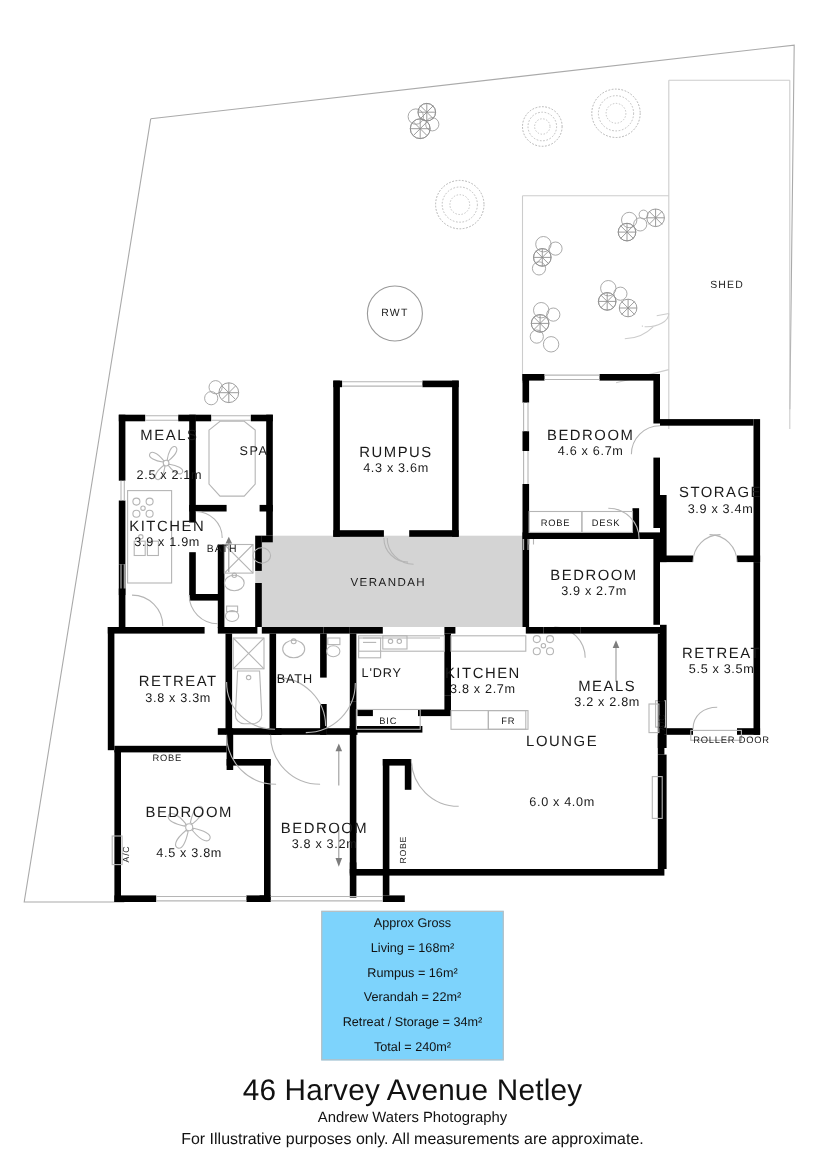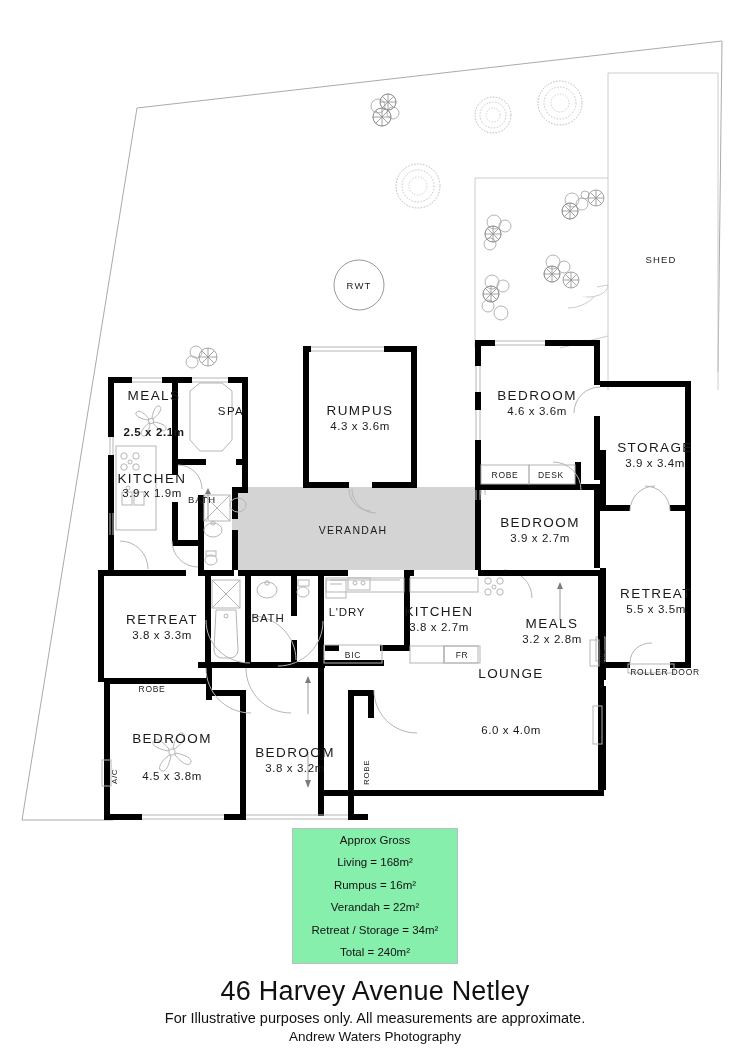--- a/index.html
+++ b/index.html
@@ -15,21 +15,21 @@
   .tiny-lbl{font-size:8.5px;letter-spacing:.7px;color:#1a1a1a;}
   .yard-lbl{font-size:9.5px;letter-spacing:1.1px;color:#1a1a1a;}
   .vrd-lbl{font-size:10.5px;letter-spacing:1.3px;color:#1a1a1a;}
   .vert-lbl{font-size:8px;letter-spacing:.6px;color:#1a1a1a;
             transform-origin:0 0;transform:rotate(-90deg);}
   .ctr{transform:translateX(-50%);}
   .ctr-both{transform:translate(-50%,-50%);}
 
   
   #legend{position:absolute;left:292px;top:828px;width:166px;height:136px;
-          border:1px solid #bdbdbd;background:#86efac;box-sizing:border-box;
+          border:1px solid #bdbdbd;background:#7dd3fc;box-sizing:border-box;
           display:flex;flex-direction:column;justify-content:center;align-items:center;}
   #legend div{font-size:11.5px;line-height:22.5px;color:#111;white-space:nowrap;}
 
   
   #title-block{position:absolute;left:0;top:975px;width:750px;text-align:center;}
   #prop-title{font-size:27px;letter-spacing:.2px;color:#111;line-height:32px;}
   #disclaimer{font-size:14.5px;color:#111;line-height:19px;margin-top:2px;}
   #credit{font-size:13.5px;color:#111;line-height:18px;}
 </style>
 </head>
@@ -466,36 +466,36 @@
         </g>
       </g>
     </g>
 
   </svg>
 
   <div class="txt yard-lbl ctr-both" style="left:359px;top:285px;">RWT</div>
   <div class="txt yard-lbl ctr" style="left:661px;top:229px;margin-top:25px;">SHED</div>
 
   <div class="txt room-name ctr" style="left:154px;top:388px;">MEALS</div>
-  <div class="txt room-dim ctr" style="left:154px;top:426px;font-weight:bold;">2.5 x 2.1m</div>
+  <div class="txt room-dim ctr" style="left:154px;top:426px;">2.5 x 2.1m</div>
 
   <div class="txt room-name ctr" style="left:152px;top:471px;">KITCHEN</div>
   <div class="txt room-dim ctr" style="left:152px;top:487px;">3.9 x 1.9m</div>
 
   <div class="txt room-name ctr" style="left:211px;top:405px;font-size:11.5px;margin-left:20px;">SPA</div>
 
   <div class="txt small-lbl" style="left:188px;top:494px;">BATH</div>
 
   <div class="txt room-name ctr" style="left:360px;top:403px;">RUMPUS</div>
   <div class="txt room-dim ctr" style="left:360px;top:420px;">4.3 x 3.6m</div>
 
   <div class="txt vrd-lbl ctr" style="left:353px;top:524px;">VERANDAH</div>
 
   <div class="txt room-name ctr" style="left:537px;top:388px;">BEDROOM</div>
-  <div class="txt room-dim ctr" style="left:537px;top:405px;">4.6 x 3.6m</div>
+  <div class="txt room-dim ctr" style="left:537px;top:405px;">4.6 x 6.7m</div>
 
   <div class="txt room-name ctr" style="left:540px;top:515px;">BEDROOM</div>
   <div class="txt room-dim ctr" style="left:540px;top:532px;">3.9 x 2.7m</div>
 
   <div class="txt room-name ctr" style="left:655px;top:440px;">STORAGE</div>
   <div class="txt room-dim ctr" style="left:655px;top:457px;">3.9 x 3.4m</div>
 
   <div class="txt room-name ctr" style="left:656px;top:586px;">RETREAT</div>
   <div class="txt room-dim ctr" style="left:656px;top:603px;">5.5 x 3.5m</div>
 
@@ -535,17 +535,17 @@
     <div>Approx Gross</div>
     <div>Living = 168m²</div>
     <div>Rumpus = 16m²</div>
     <div>Verandah = 22m²</div>
     <div>Retreat / Storage = 34m²</div>
     <div>Total = 240m²</div>
   </div>
 
   <div id="title-block">
     <div id="prop-title">46 Harvey Avenue Netley</div>
+    <div id="credit">Andrew Waters Photography</div>
     <div id="disclaimer">For Illustrative purposes only.  All measurements are approximate.</div>
-    <div id="credit">Andrew Waters Photography</div>
   </div>
 
 </div>
 
 </body></html>

